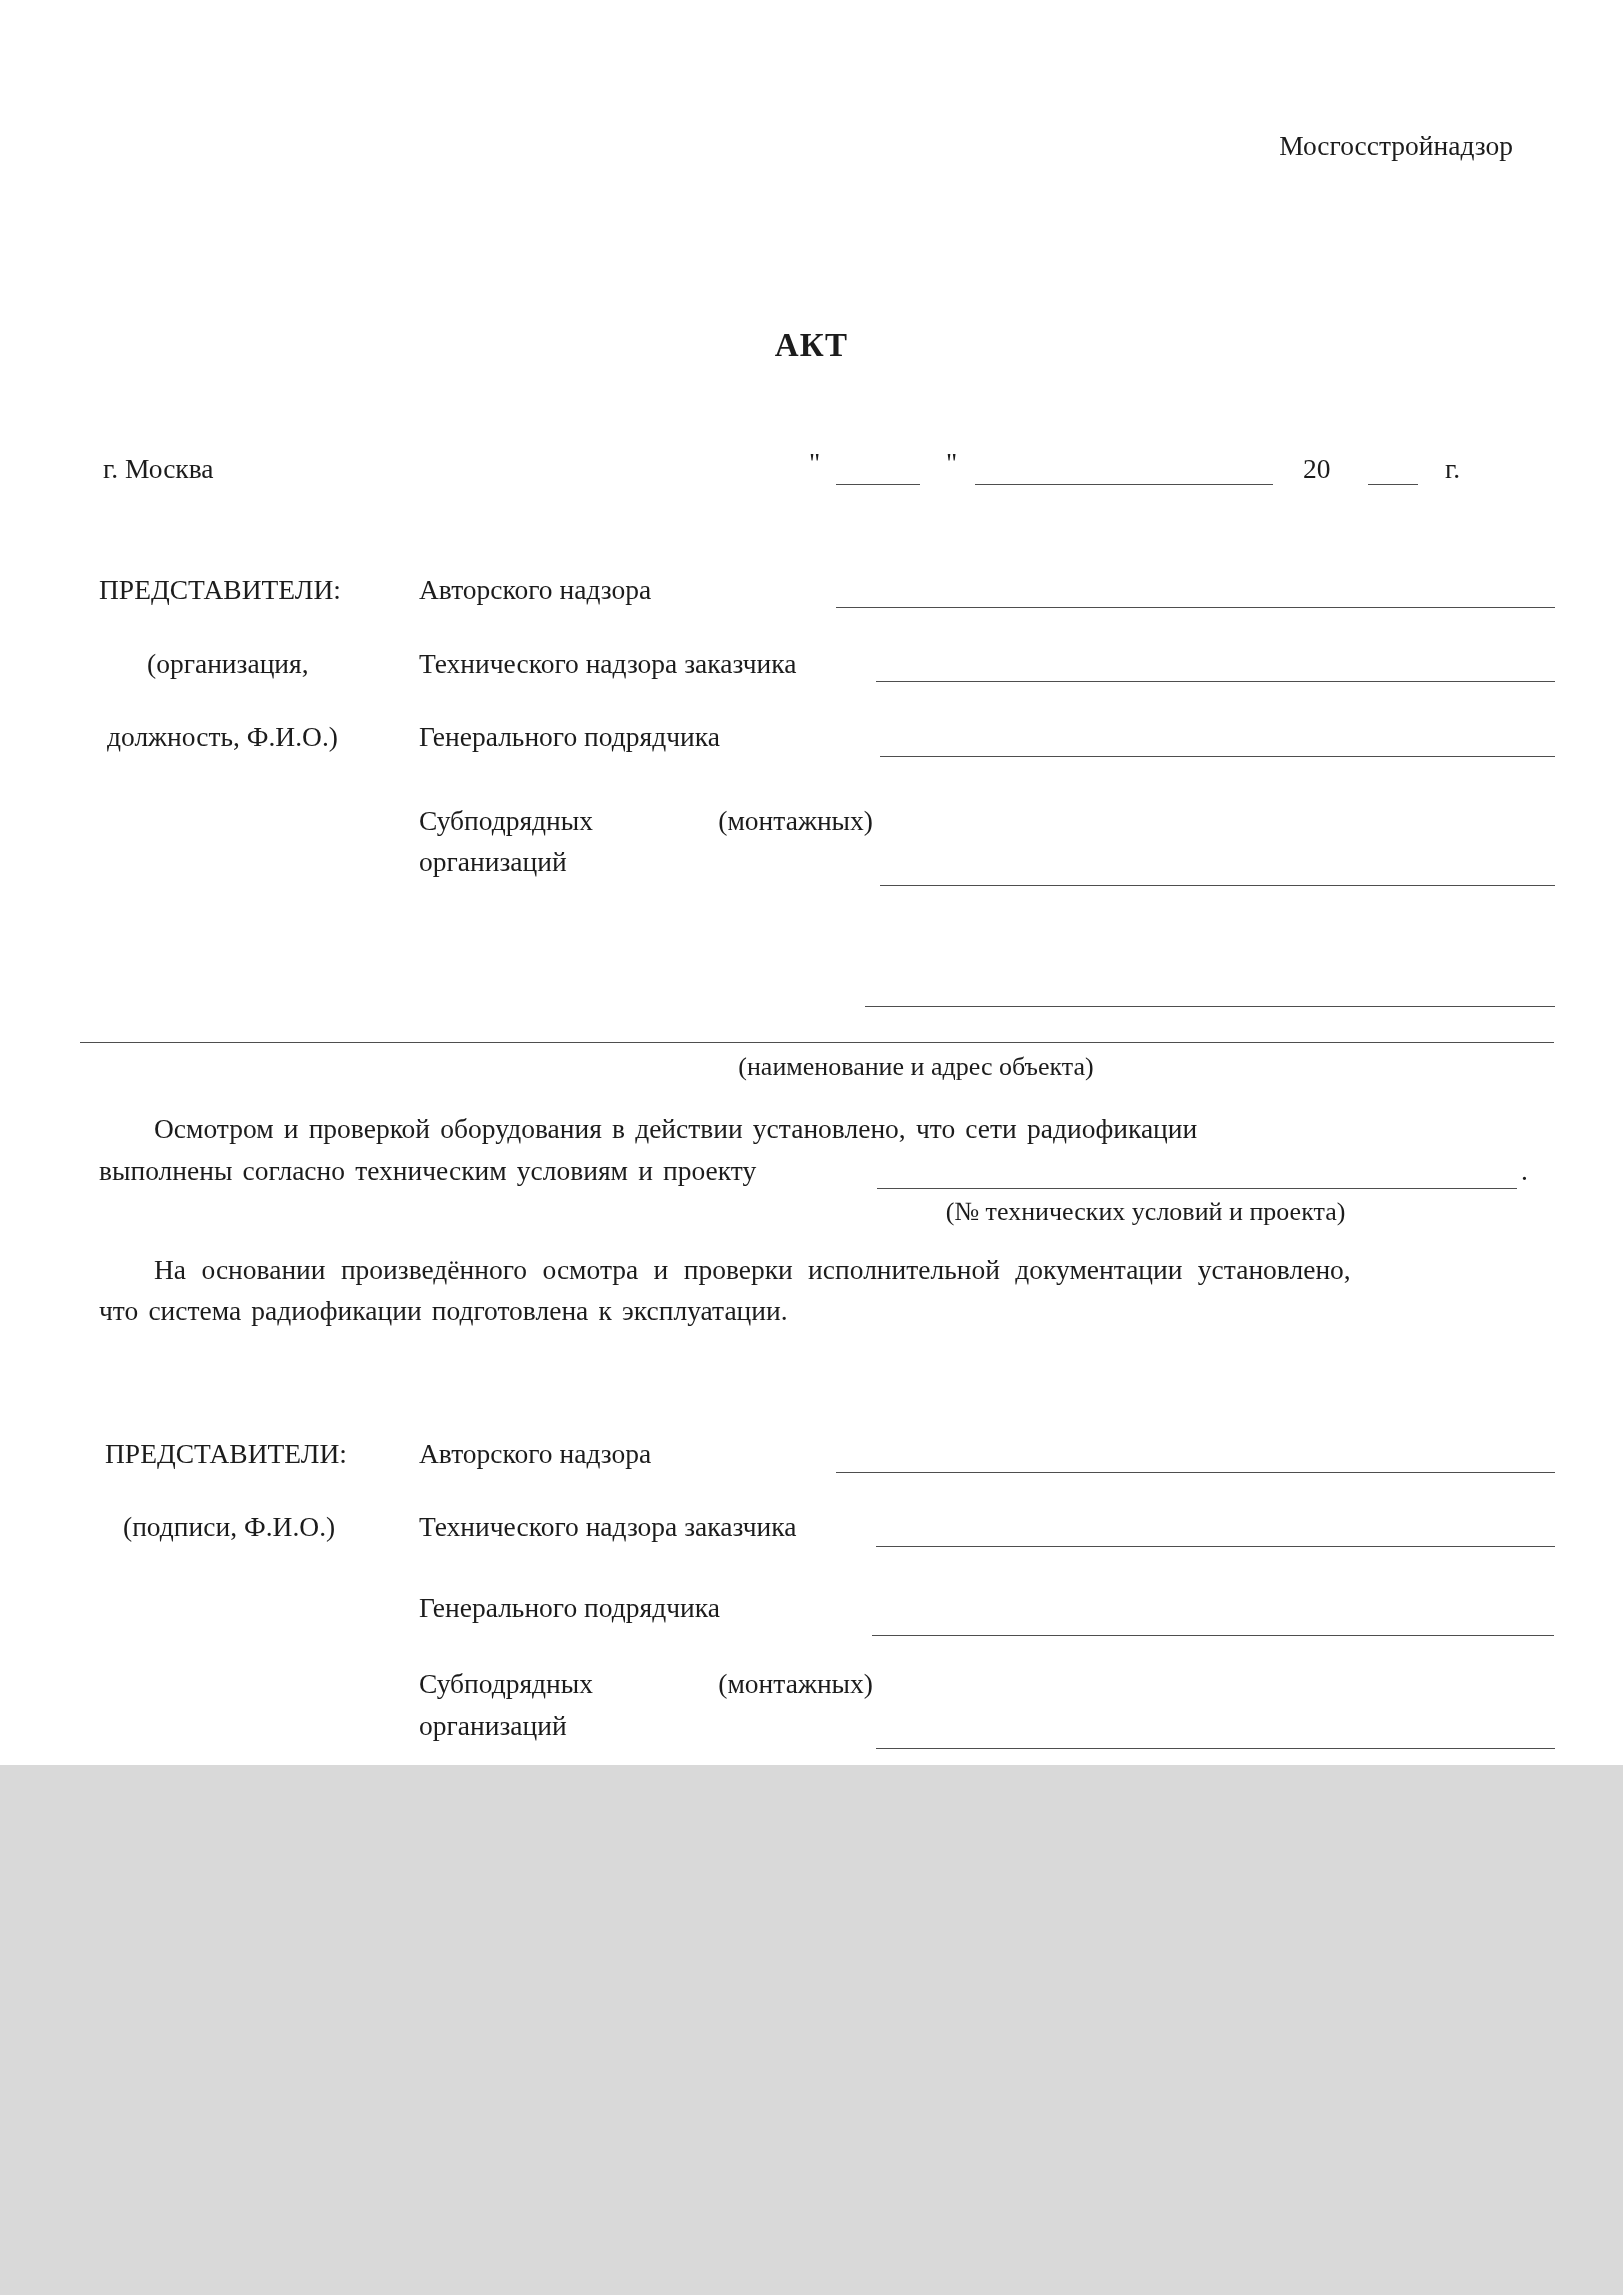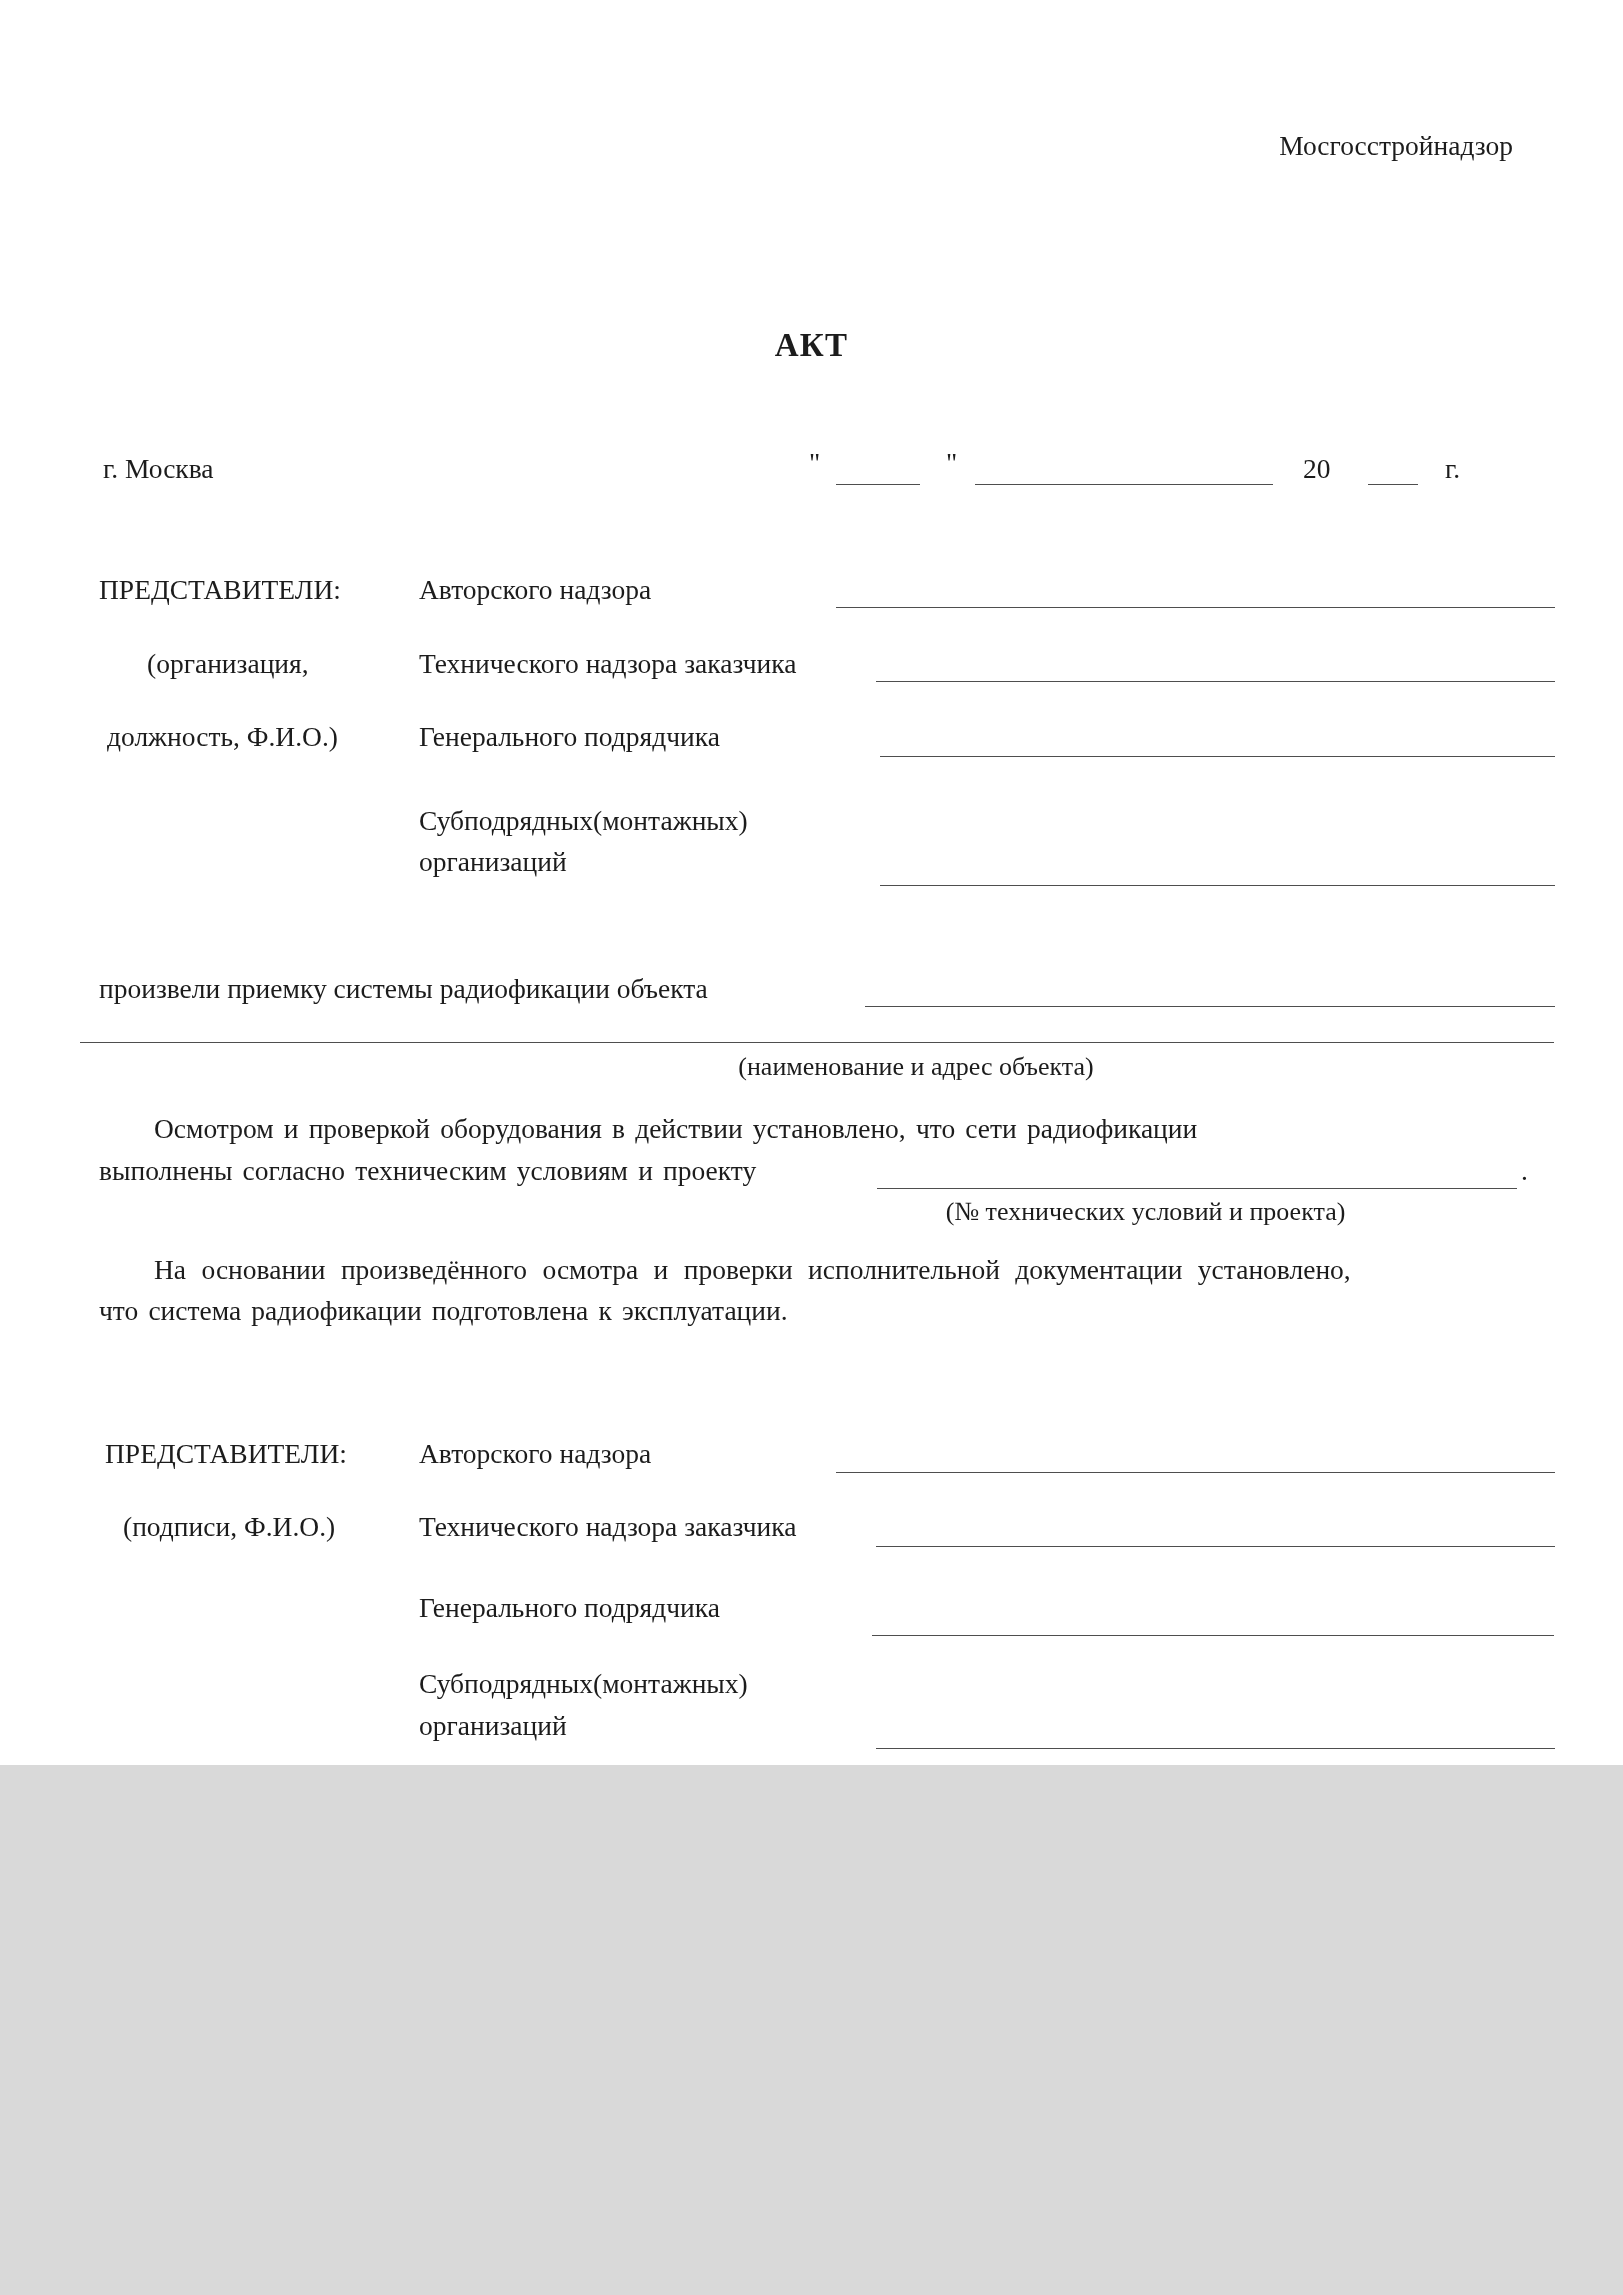--- a/index.html
+++ b/index.html
@@ -13,21 +13,21 @@
     color:#1c1c1c;
     overflow:hidden;
   }
   .t{position:absolute;white-space:nowrap;font-size:27.5px;line-height:1.25;}
   .b{font-weight:bold;}
   .cap{font-size:26px;}
   .center{text-align:center;}
   .para{word-spacing:3.3px;}
   .wide{word-spacing:8.5px;}
   .bl{position:absolute;height:0;border-bottom:1.3px solid #4e4e4e;}
-  .subrow{display:flex;justify-content:flex-start;}
+  .subrow{display:flex;justify-content:space-between;}
   .fullw{left:0;width:1623px;text-align:center;white-space:nowrap;}
 </style>
 </head>
 <body>
 
 <div class="page">
 
   <div class="t" style="right:110px;top:129px;">Мосгосстройнадзор</div>
   <div class="t b fullw" style="top:325px;font-size:33px;letter-spacing:1.3px;">АКТ</div>
 
@@ -52,21 +52,20 @@
   <div class="t" style="left:419px;top:720px;">Генерального подрядчика</div>
   <div class="bl" style="left:880px;top:756px;width:675px;"></div>
 
   <div class="t subrow" style="left:419px;top:804px;width:454px;">
     <span>Субподрядных</span>
     <span>(монтажных)</span>
   </div>
   <div class="t" style="left:419px;top:845px;">организаций</div>
   <div class="bl" style="left:880px;top:885px;width:675px;"></div>
 
-  <div class="t" style="left:99px;top:972px;">произвели приемку системы радиофикации объекта</div>
   <div class="bl" style="left:865px;top:1006px;width:690px;"></div>
   <div class="bl" style="left:80px;top:1042px;width:1474px;"></div>
   <div class="t cap center" style="left:458px;top:1051px;width:916px;">(наименование и адрес объекта)</div>
 
   <div class="t para" style="left:154px;top:1112px;">Осмотром и проверкой оборудования в действии установлено, что сети радиофикации</div>
   <div class="t para" style="left:99px;top:1154px;">выполнены согласно техническим условиям и проекту</div>
   <div class="bl" style="left:877px;top:1188px;width:640px;"></div>
   <div class="t" style="left:1521px;top:1154px;">.</div>
   <div class="t cap center" style="left:720px;top:1196px;width:851px;">(№ технических условий и проекта)</div>
 

